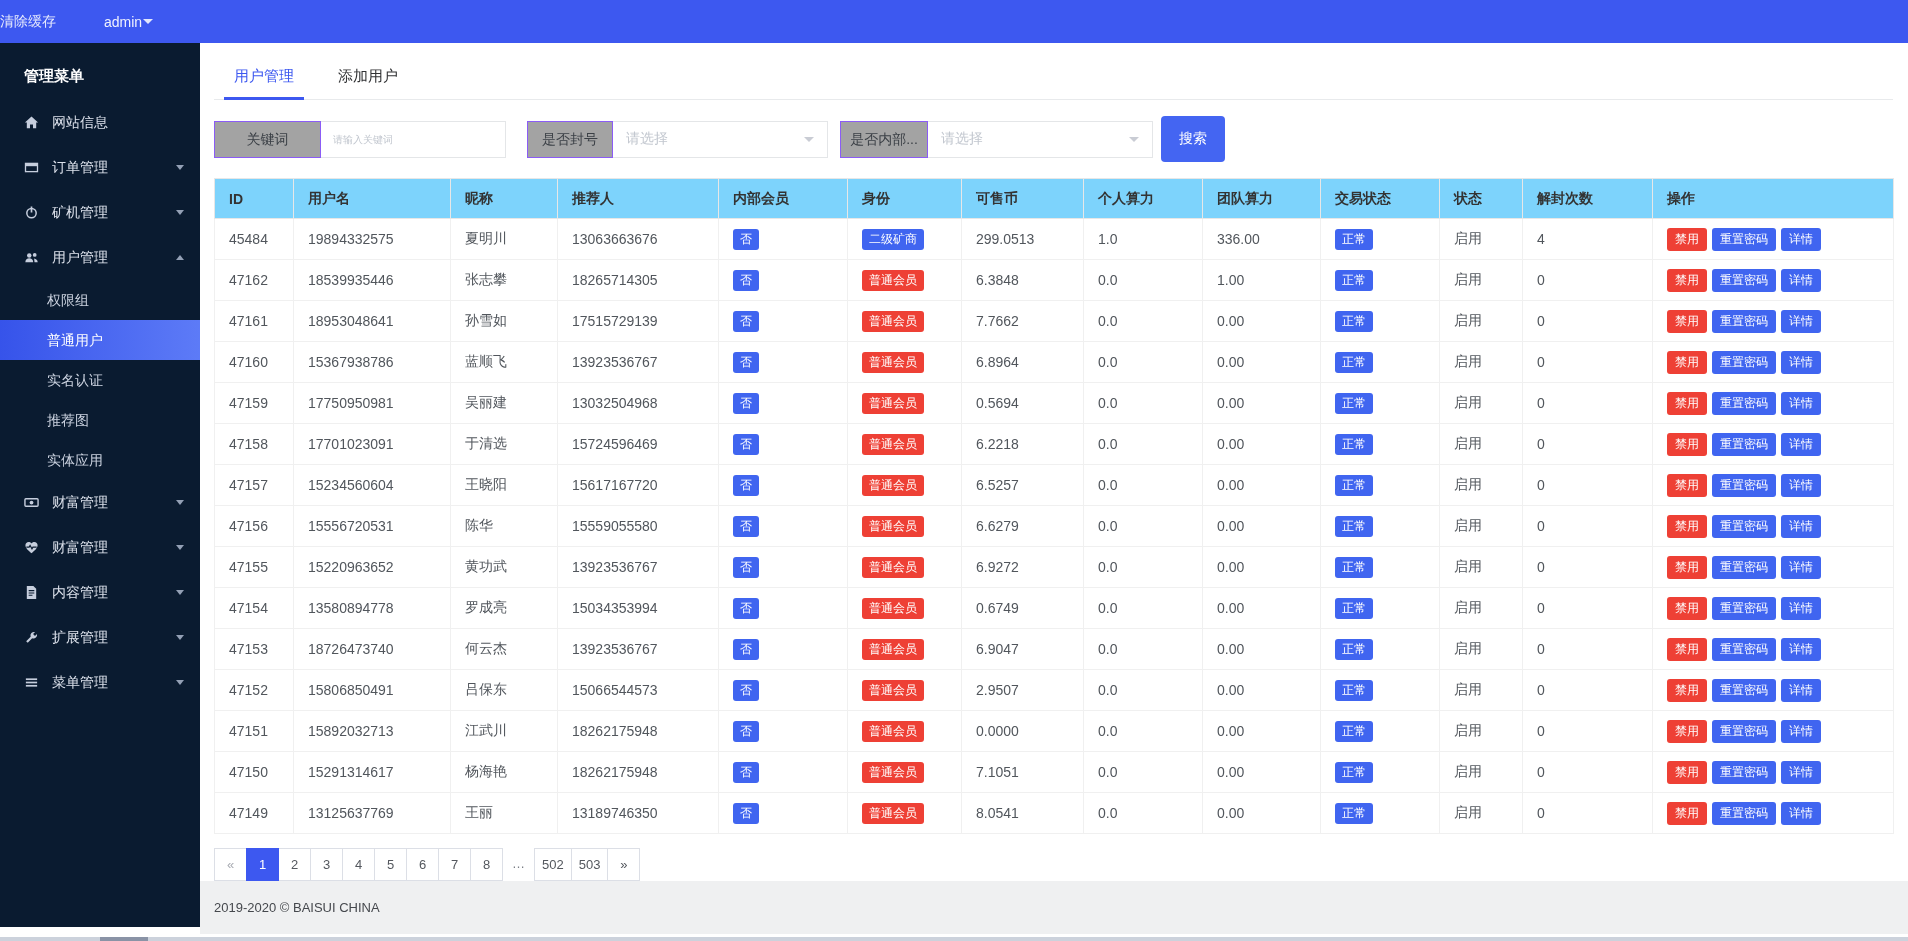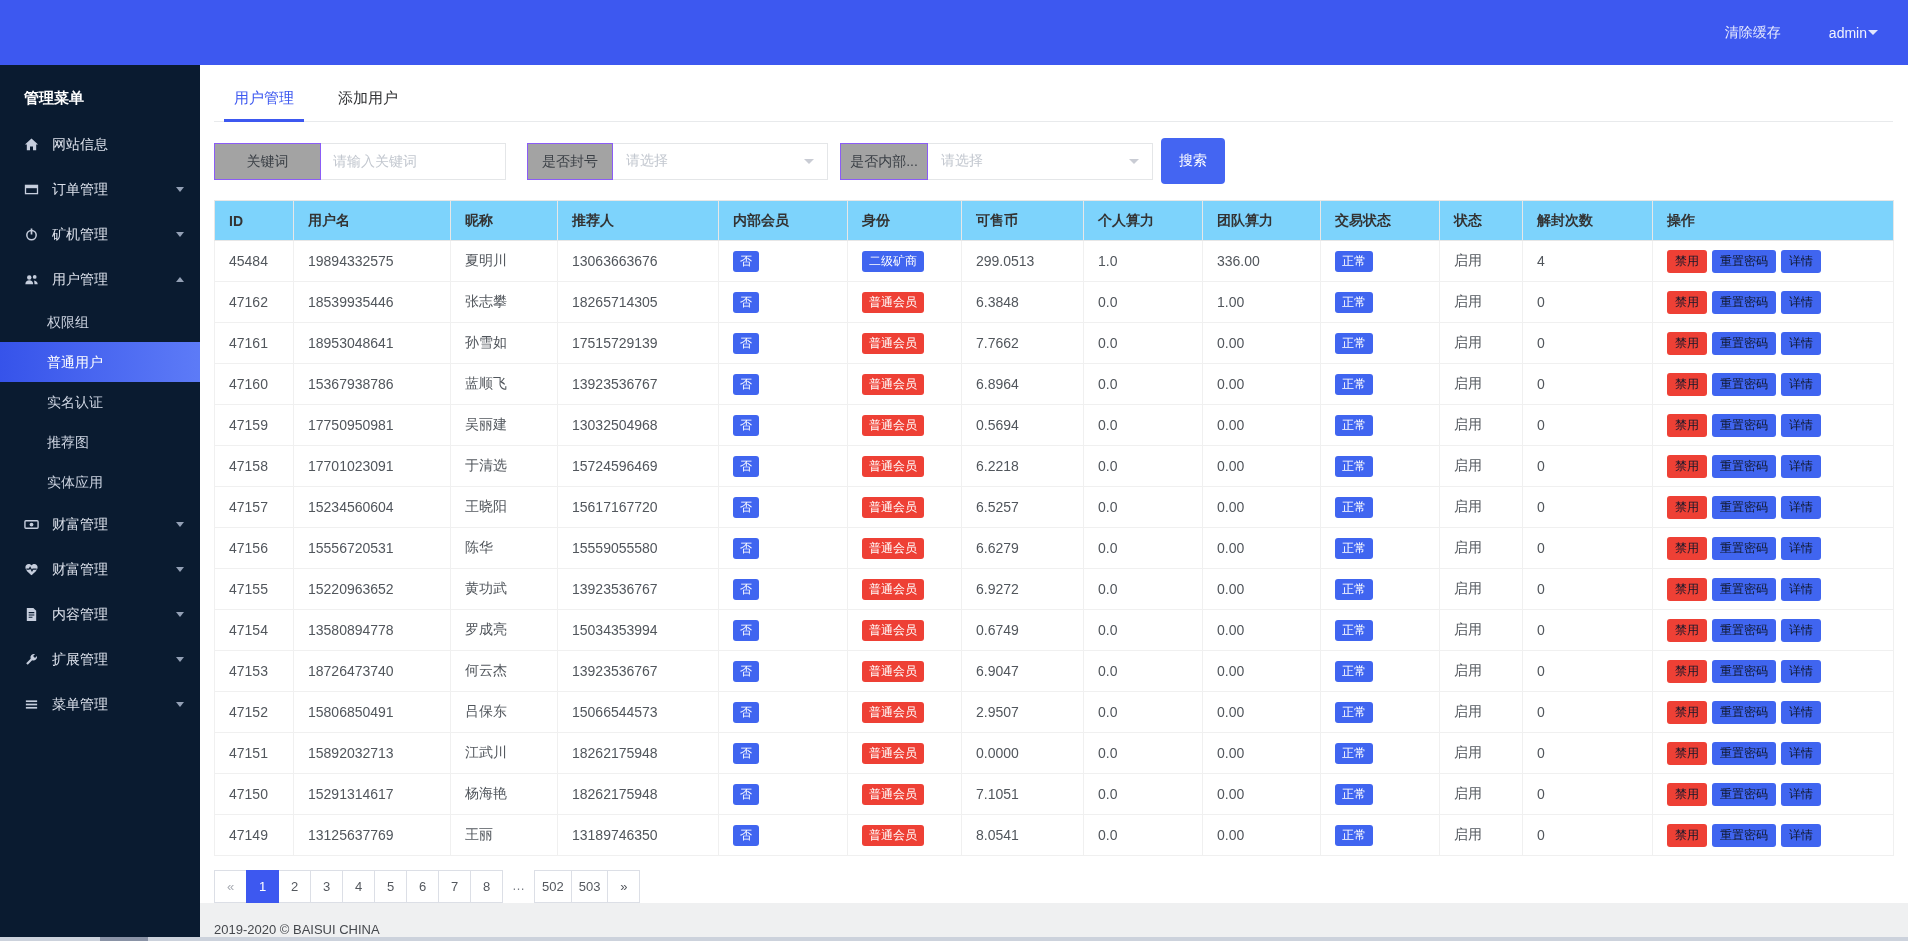--- a/index.html
+++ b/index.html
@@ -4,22 +4,22 @@
 <style>
   * { box-sizing: border-box; }
   html,body { margin:0; padding:0; }
   body {
     width:1908px; height:941px; overflow:hidden;
     font-family:"Liberation Sans","DejaVu Sans",sans-serif;
     background:#ffffff; color:#333;
   }
   
   .topbar {
-    height:65px; background:#3d58f0;
-    display:flex; justify-content:flex-end; align-items:center;
+    height:43px; background:#3d58f0;
+    display:flex; justify-content:flex-start; align-items:center;
     padding-right:30px; gap:48px;
   }
   .tb-link { color:rgba(255,255,255,.88); font-size:14px; cursor:pointer; }
   .tb-user { display:flex; align-items:center; gap:1px; color:rgba(255,255,255,.92); font-size:14px; cursor:pointer; }
   .tb-caret { width:0; height:0; border-left:5px solid transparent; border-right:5px solid transparent; border-top:5px solid rgba(255,255,255,.85); }
 
   
   .frame { display:flex; height:884px; }
 
   
@@ -45,37 +45,37 @@
   .tab.active { color:#3d58f0; }
   .tab.active::after { content:""; position:absolute; left:0; right:0; bottom:-1px; height:3px; background:#3d58f0; }
 
   
   .filterbar { display:flex; align-items:center; margin-top:16px; }
   .fgroup { display:flex; }
   .flabel { background:#a3a3a3; border:1px solid #8b5cf6; height:37px; line-height:35px; font-size:14px; color:#3a3f45; text-align:center; white-space:nowrap; }
   .flabel.w1 { width:107px; }
   .flabel.w2 { width:86px; }
   .flabel.w3 { width:88px; }
-  .finput { border:1px solid #e4e6e8; border-left:none; height:37px; width:185px; padding:0 12px; font-size:14px; color:#333; outline:none; }
+  .finput { border:1px solid #e4e6e8; border-left:none; height:37px; width:185px; padding:0 12px; font-size:10px; color:#333; outline:none; }
   .finput::placeholder { color:#c2c7cf; }
   .fselect { border:1px solid #e4e6e8; border-left:none; height:37px; display:flex; align-items:center; justify-content:space-between; padding:0 13px; color:#c2c7cf; font-size:14px; cursor:pointer; background:#fff; }
   .fselect.w2 { width:215px; }
   .fselect.w3 { width:225px; }
   .sel-caret { width:0; height:0; border-left:5px solid transparent; border-right:5px solid transparent; border-top:5.5px solid #c9ccd4; }
   .gap1 { margin-left:21px; } .gap2 { margin-left:12px; }
   .search-btn { margin-left:8px; width:64px; height:46px; background:#4465f2; border:none; border-radius:4px; color:#fff; font-size:14px; cursor:pointer; font-family:inherit; }
 
   
   table.user-table { margin-top:16px; border-collapse:collapse; table-layout:fixed; width:1679px; font-size:14px; }
   .user-table th { background:#7dd3fc; border:1px solid #e7e7e7; height:40px; text-align:left; padding:0 4px 0 14px; color:#333; font-weight:bold; overflow:hidden; white-space:nowrap; }
   .user-table td { border:1px solid #f0f0f0; height:41px; padding:0 4px 0 14px; color:#51565c; overflow:hidden; white-space:nowrap; }
   .badge { display:inline-block; padding:3px 7px; border-radius:3px; color:#fff; font-size:12px; line-height:1.25; }
   .badge.blue { background:#4065f0; }
   .badge.red  { background:#ee4035; }
-  .abtn { display:inline-block; padding:4px 8px; border-radius:3px; color:#0f172a; font-size:12px; line-height:1.25; margin-right:5px; cursor:pointer; }
+  .abtn { display:inline-block; padding:4px 8px; border-radius:3px; color:#ffffff; font-size:12px; line-height:1.25; margin-right:5px; cursor:pointer; }
   .abtn.blue { background:#4065f0; }
   .abtn.red  { background:#ee4035; }
 
   
   .pagination { display:flex; margin-top:14px; }
   .page { min-width:33px; height:33px; line-height:31px; text-align:center; border:1px solid #dcdfe6; background:#fff; margin-left:-1px; font-size:13px; color:#54585e; padding:0 7px; cursor:pointer; }
   .page:first-child { margin-left:0; }
   .page.active { background:#3d58f0; border-color:#3d58f0; color:#fff; position:relative; z-index:1; }
   .page.muted { color:#a8abb2; }
   .page.ellipsis { border:none; background:transparent; color:#7a7e85; cursor:default; }

